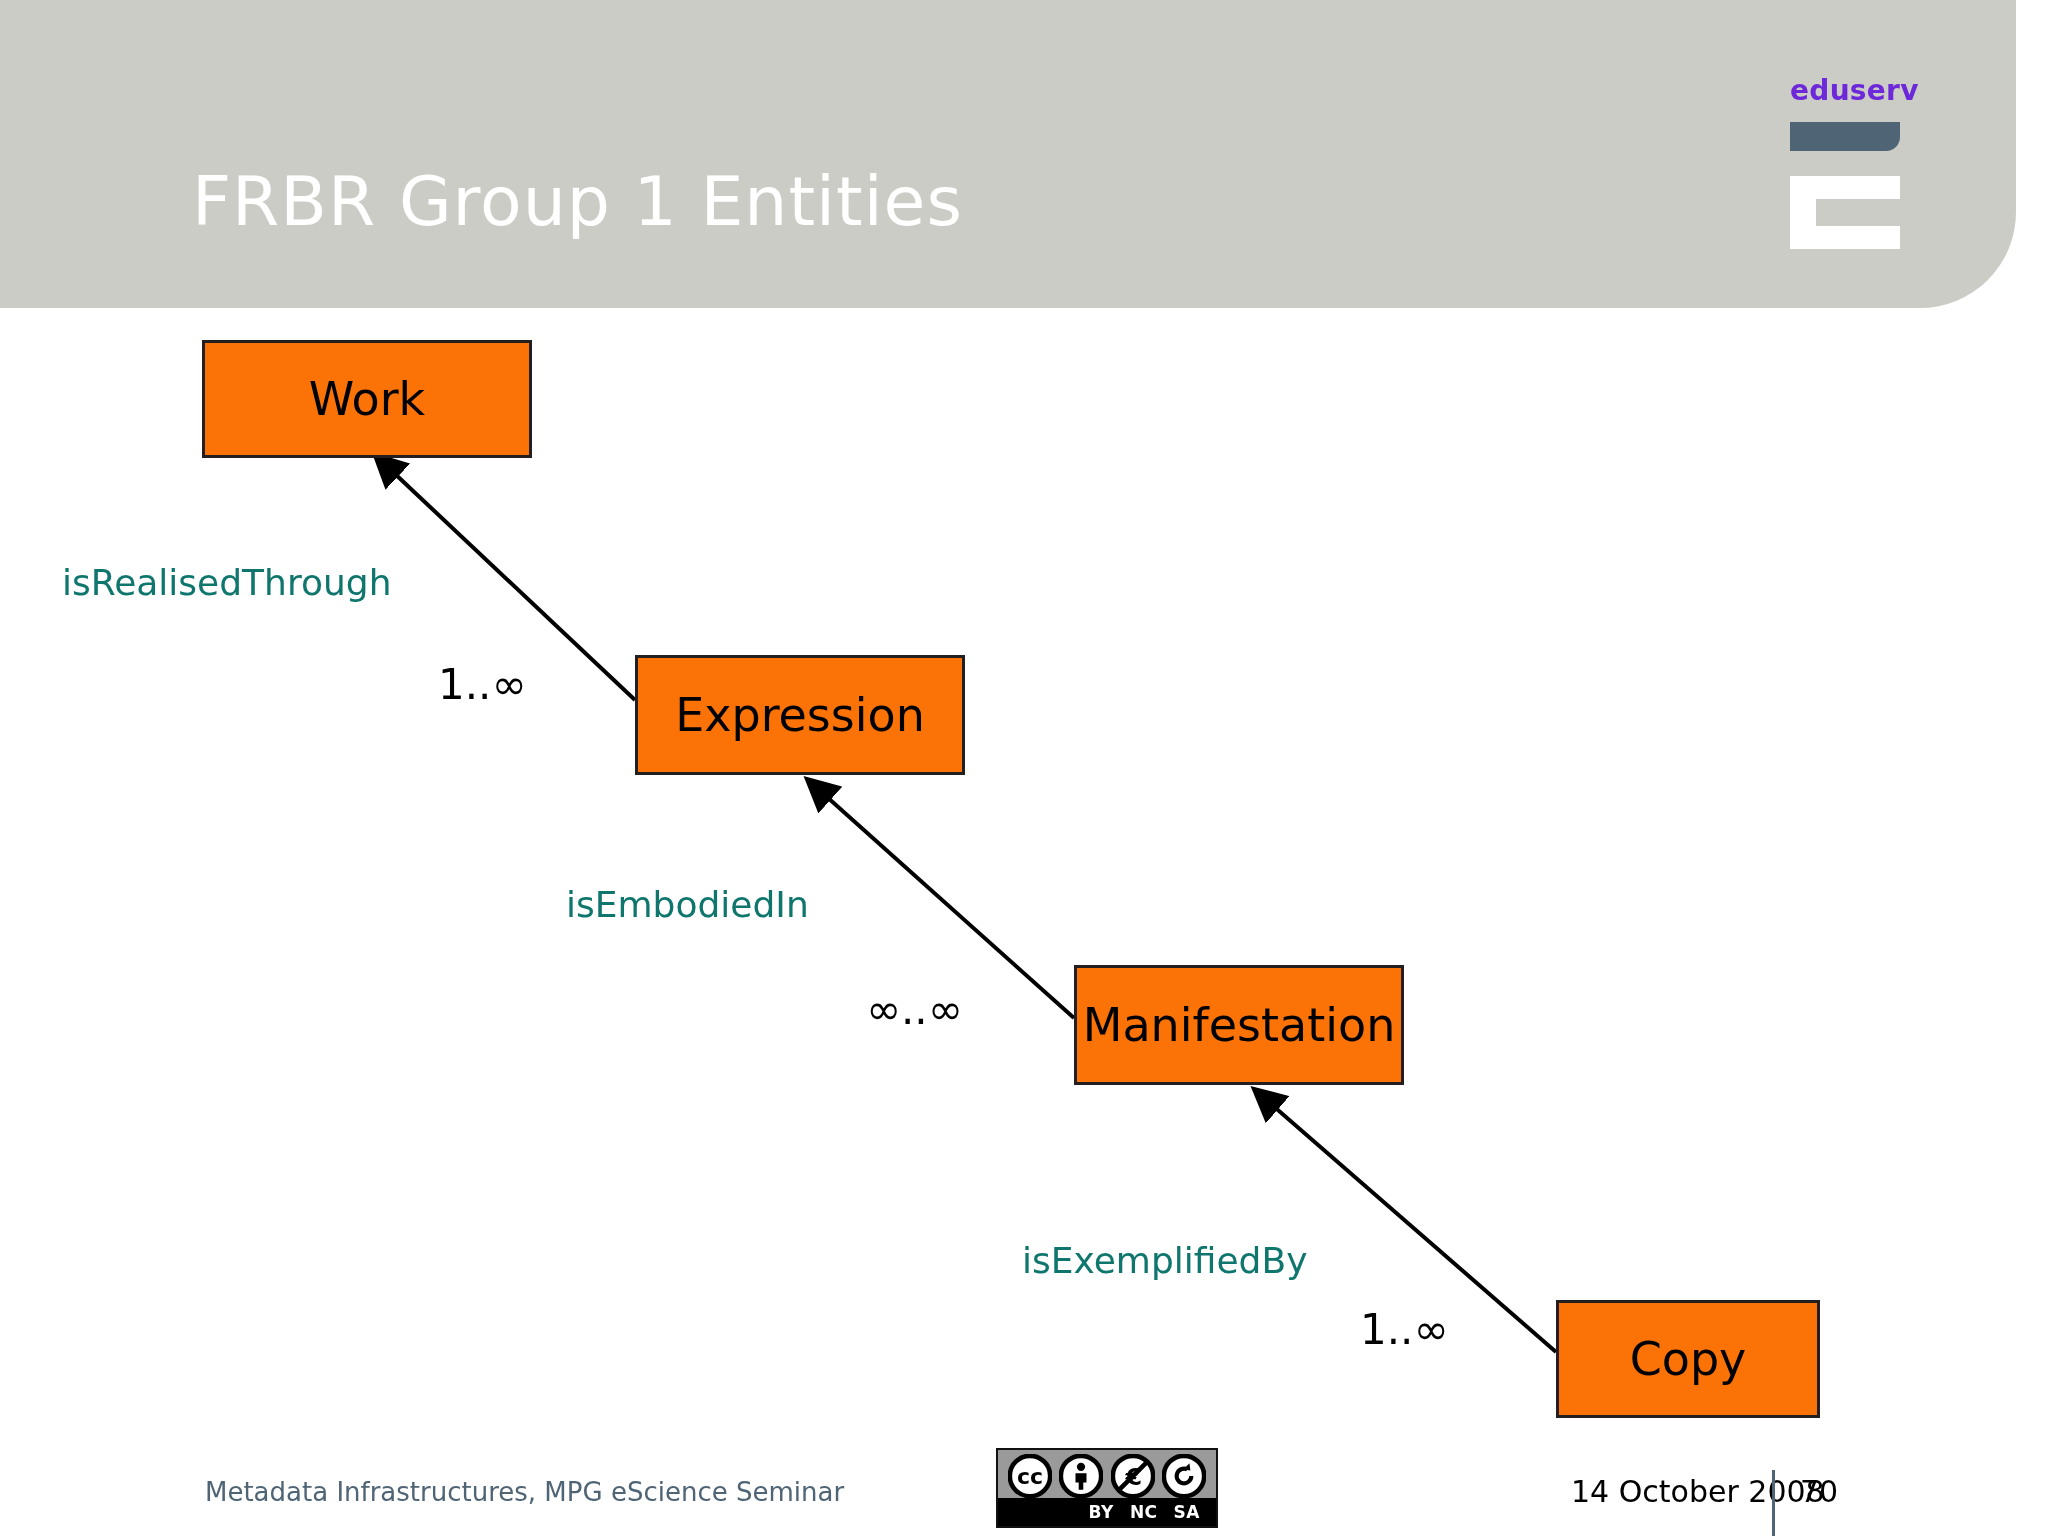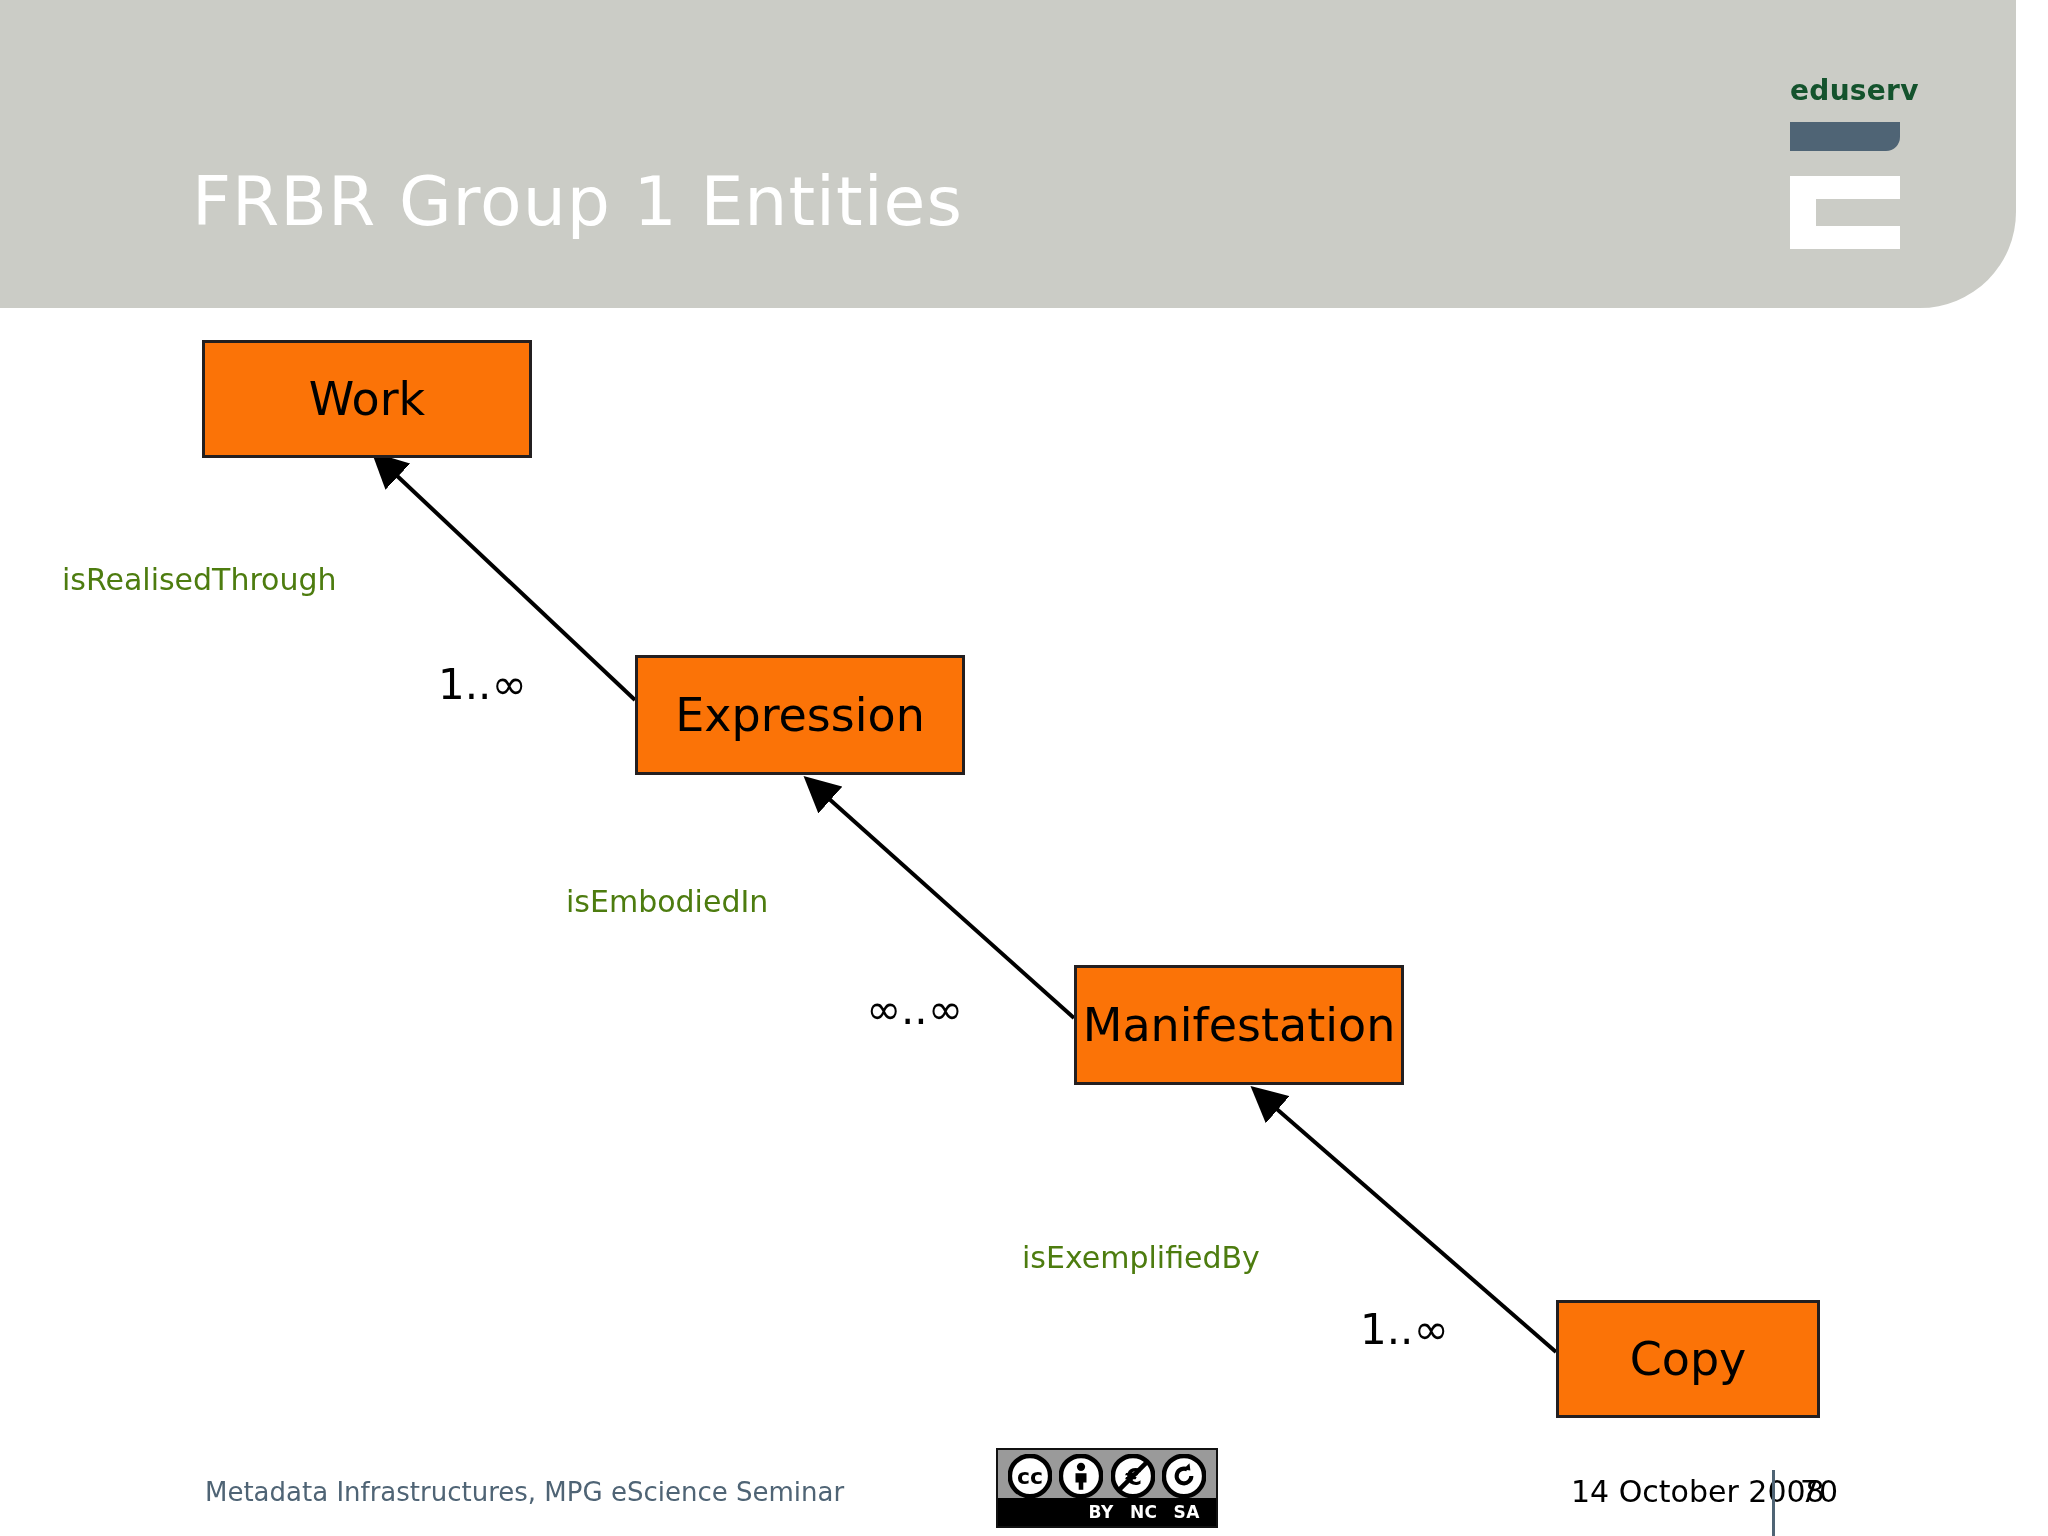--- a/index.html
+++ b/index.html
@@ -48,21 +48,21 @@
     top: 74px;
     width: 130px;
     height: 190px;
   }
   #logo-wordmark {
     position: absolute;
     left: 0;
     top: 0;
     font-size: 28px;
     font-weight: 700;
-    color: #14532d;
+    color: #6d28d9;
     letter-spacing: 0.3px;
     white-space: nowrap;
   }
   #logo-bar {
     position: absolute;
     left: 0;
     top: 48px;
     width: 110px;
     height: 29px;
     background: #4f6475;
@@ -105,22 +105,22 @@
     font-size: 46px;
     font-weight: 400;
   }
   #box-work        { left: 202px;  top: 334px;  width: 330px; height: 118px; margin-top: 6px; }
   #box-expression  { left: 635px;  top: 655px;  width: 330px; height: 120px; }
   #box-manifestation { left: 1074px; top: 965px; width: 330px; height: 120px; }
   #box-copy        { left: 1556px; top: 1300px; width: 264px; height: 118px; }
 
   .edge-label {
     position: absolute;
-    color: #4d7c0f;
-    font-size: 30px;
+    color: #0f766e;
+    font-size: 36px;
     white-space: nowrap;
   }
   .card-label {
     position: absolute;
     color: #000000;
     font-size: 42px;
     white-space: nowrap;
   }
   #label-realised     { left: 62px;  top: 562px;  }
   #card-realised      { left: 438px; top: 660px;  }

